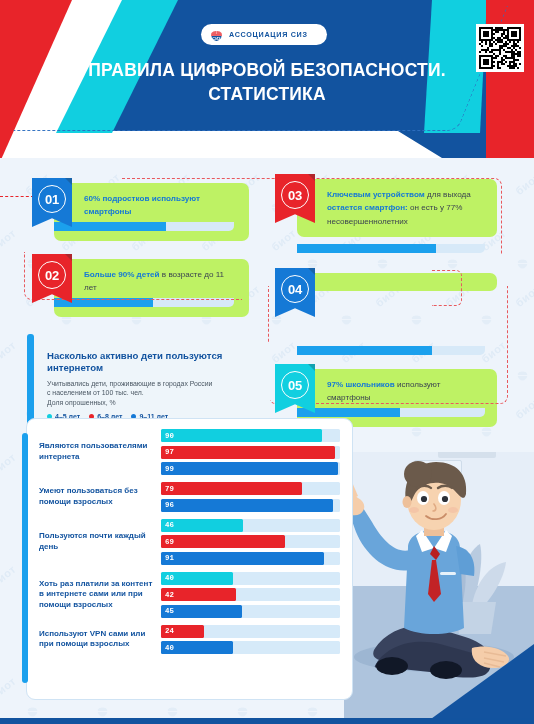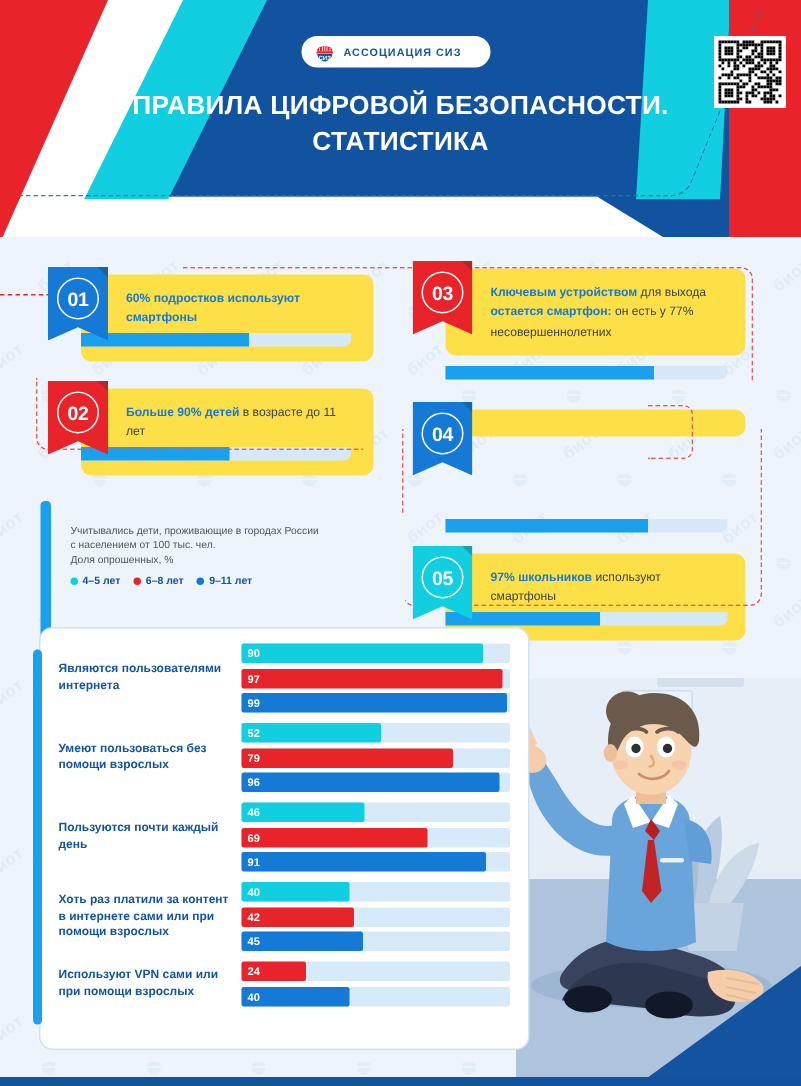--- a/index.html
+++ b/index.html
@@ -124,21 +124,21 @@
     width:28px; height:28px;
     border-radius:50%;
     border:1.6px solid #ffffff;
     color:#ffffff;
     font-size:13px; font-weight:700;
     display:flex; align-items:center; justify-content:center;
     letter-spacing:-.3px;
   }
   .fact .card {
     position:absolute; left:22px; top:5px;
-    background:#fde047;
+    background:#bef264;
     border-radius:7px;
     padding:9px 12px 9px 30px;
     font-size:8.1px;
     line-height:13.4px;
     color:#3b4450;
   }
   .fact .card b { color:#1579d6; font-weight:700; }
   .fact .card .hi { color:#1579d6; font-weight:700; }
   .fact .card .ttl { color:#12539f; font-weight:700; font-size:8.8px; display:block; margin-bottom:3px; }
   .fact .card ul { list-style:none; margin:0; padding:0; }
@@ -186,21 +186,21 @@
   }
   .chart-panel .vbar { position:absolute; left:-5px; top:14px; width:6px; height:250px; background:#1ba0ed; border-radius:3px; }
   .grp { display:flex; align-items:center; margin-bottom:7px; }
   .grp:last-child { margin-bottom:0; }
   .grp .lbl {
     width:122px; flex:0 0 122px;
     color:#12539f; font-size:8px; font-weight:700; line-height:10.6px;
     padding-right:6px;
   }
   .grp .bars { flex:1; }
-  .row { position:relative; height:13px; margin-bottom:3.5px; background:#d6eaf9; border-radius:1.5px; }
+  .row { position:relative; height:13px; margin-bottom:3.5px; background:#d6eaf9; border-radius:1.5px;font-family:Liberation Mono, monospace; }
   .row:last-child { margin-bottom:0; }
   .row span.fill { position:absolute; left:0; top:0; height:13px; border-radius:1.5px; display:block; }
   .row span.val {
     position:absolute; left:4px; top:0; height:13px;
     display:flex; align-items:center;
     color:#ffffff; font-size:7.4px; font-weight:700;
   }
   
   .illus { position:absolute; left:344px; top:452px; width:190px; height:272px; z-index:4; overflow:hidden; }
   .floor { position:absolute; left:0; top:134px; width:190px; height:138px; background:#aec4dd; }
@@ -1263,20 +1263,21 @@
           <div class="num">05</div>
         </div>
         <div class="strip" style="left: 22px; top: 44px; width: 188px;">
           <span style="width: 55%;"></span>
         </div>
       </div>
     </div>
 
   <div class="chart-head">
     <div class="bar-l"></div>
+    <h2>Насколько активно дети пользуются интернетом</h2>
     <p>Учитывались дети, проживающие в городах России</p>
     <p>с населением от 100 тыс. чел.</p>
     <p>Доля опрошенных, %</p>
     <div class="legend" id="legendRoot">
         <div>
           <i style="background: rgb(17, 207, 224);"></i>
           <span>4–5 лет</span>
         </div>
         <div>
           <i style="background: rgb(232, 36, 42);"></i>
@@ -1306,24 +1307,20 @@
             <div class="row">
               <span class="fill" style="width: 99%; background: rgb(21, 121, 214);"></span>
               <span class="val">99</span>
             </div>
           </div>
         </div>
         <div class="grp">
           <div class="lbl">Умеют пользоваться без помощи взрослых</div>
           <div class="bars">
             <div class="row">
-              <span class="fill" style="width: 52%; background: rgb(17, 207, 224);"></span>
-              <span class="val">52</span>
-            </div>
-            <div class="row">
               <span class="fill" style="width: 79%; background: rgb(232, 36, 42);"></span>
               <span class="val">79</span>
             </div>
             <div class="row">
               <span class="fill" style="width: 96%; background: rgb(21, 121, 214);"></span>
               <span class="val">96</span>
             </div>
           </div>
         </div>
         <div class="grp">

